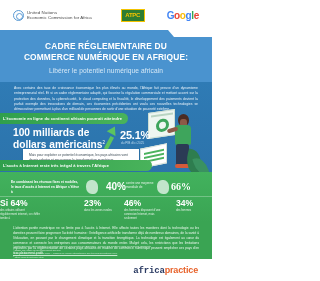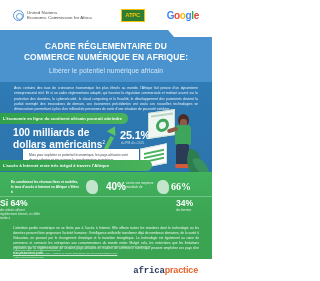--- a/index.html
+++ b/index.html
@@ -367,20 +367,28 @@
 
       <div class="ic ic-arrow"></div>
       <div class="ic ic-house"></div>
       <div class="ic ic-people"></div>
       <div class="ic ic-people2"></div>
 
       <div class="cell c1">
         <div class="cell-pct">Si 64%</div>
         <div class="cell-cap">des urbains utilisent régulièrement internet, ce chiffre tombe à</div>
       </div>
+      <div class="cell c2">
+        <div class="cell-pct">23%</div>
+        <div class="cell-cap">dans les zones rurales</div>
+      </div>
+      <div class="cell c3">
+        <div class="cell-pct">46%</div>
+        <div class="cell-cap">des hommes disposent d'une connexion Internet, mais seulement</div>
+      </div>
       <div class="cell c4">
         <div class="cell-pct">34%</div>
         <div class="cell-cap">des femmes</div>
       </div>
     </div>
   </div>
 
   <div class="bottom-panel">
     <div class="bottom-para">L'attention portée numérique ne se limite pas à l'accès à Internet. Elle affecte toutes les manières dont la technologie ou les données peuvent faire progresser l'activité humaine : l'intelligence artificielle transforme déjà de nombreux domaines, de la santé à l'éducation, en passant par le changement climatique et la transition énergétique. La technologie est également au cœur du commerce et connecte les entreprises aux consommateurs du monde entier. Malgré cela, les restrictions que les limitations imposées par la réglementation de certains pays africains en matière de commerce numérique peuvent empêcher ces pays d'en tirer pleinement profit.</div>
     <div class="footnotes">

